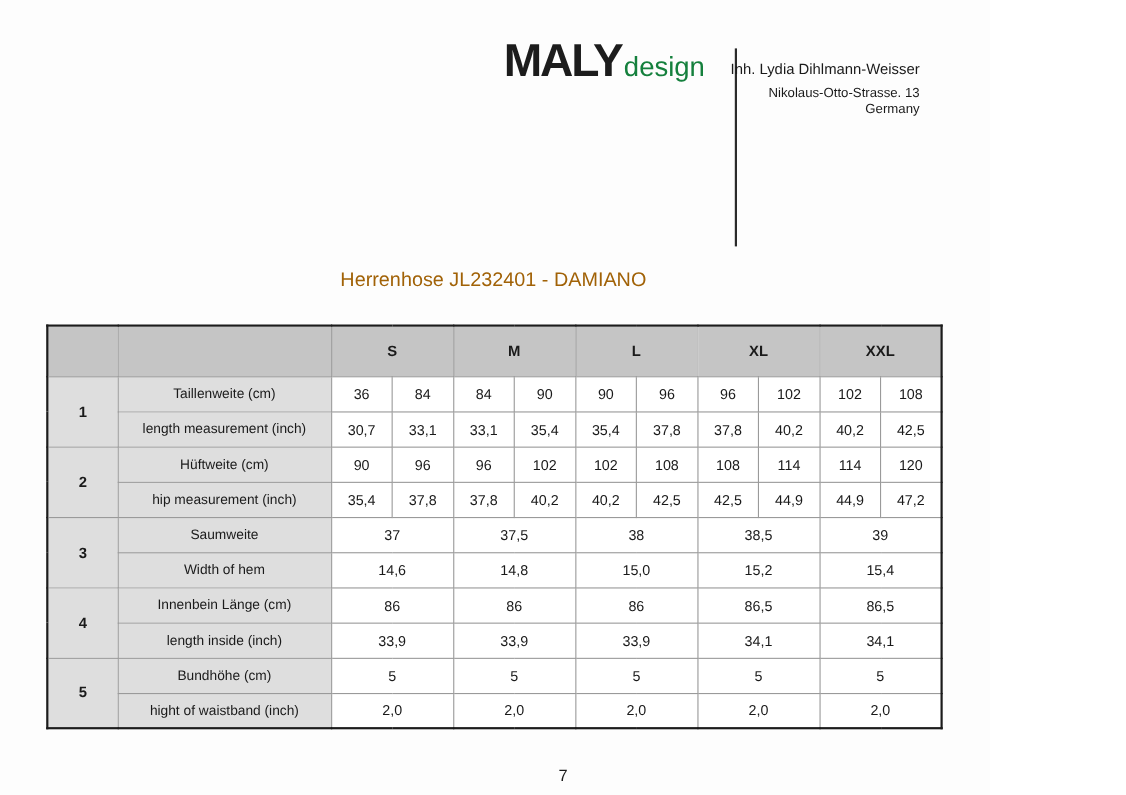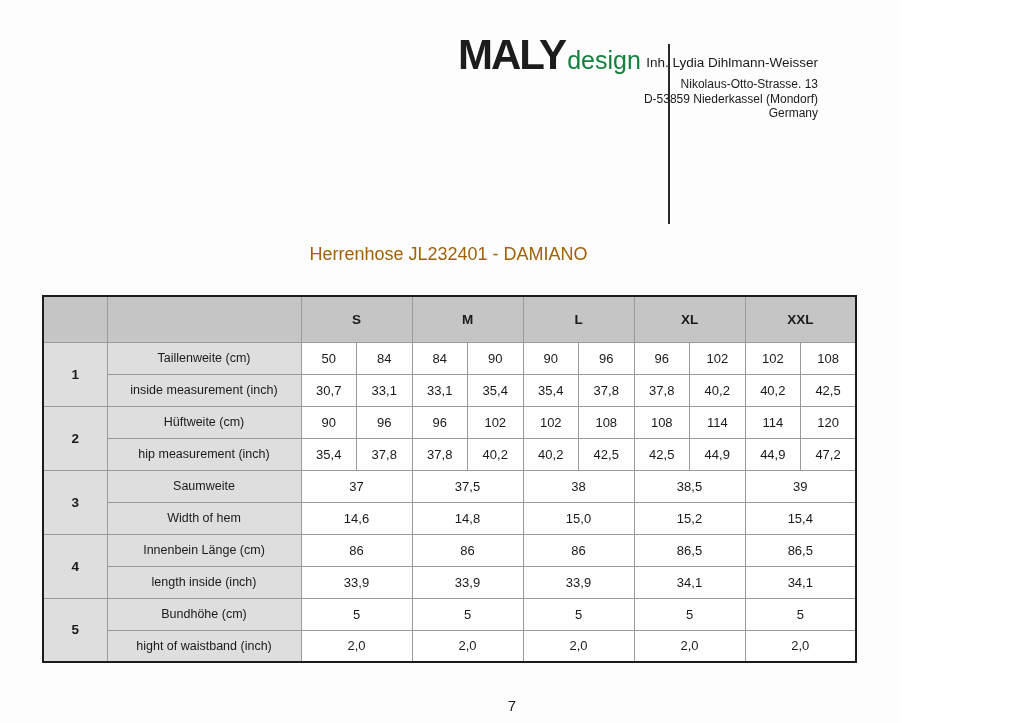--- a/index.html
+++ b/index.html
@@ -40,21 +40,21 @@
   .lh-divider {
     position: absolute;
     left: 668px;
     top: 44px;
     width: 2px;
     height: 180px;
     background: #2a2a2a;
   }
   .contact {
     position: absolute;
-    left: 576px;
+    left: 594px;
     top: 55px;
     width: 242px;
     text-align: right;
   }
   .contact-owner { font-size: 13.5px; margin-bottom: 7px; }
   .contact-line  { font-size: 12px; line-height: 14.5px; }
 
   
   .title {
     position: absolute;
@@ -110,21 +110,20 @@
 <div class="page">
 
   <div class="logo">
     <span class="logo-main">MALY</span>
       <span class="logo-sub">design</span>
   </div>
   <div class="lh-divider"></div>
   <div class="contact">
     <div class="contact-owner">Inh. Lydia Dihlmann-Weisser</div>
     <div class="contact-line">Nikolaus-Otto-Strasse. 13</div>
-    <div class="contact-line">D-53859 Niederkassel (Mondorf)</div>
     <div class="contact-line">Germany</div>
   </div>
 
   <h1 class="title">Herrenhose JL232401 - DAMIANO</h1>
 
   <table class="sizetable">
     <colgroup>
       <col style="width:64px">
         <col style="width:194px">
       <col style="width:55.5px">
@@ -146,33 +145,33 @@
       <th class="hcell blM" colspan="2">S</th>
       <th class="hcell blM" colspan="2">M</th>
       <th class="hcell blM" colspan="2">L</th>
       <th class="hcell blM" colspan="2">XL</th>
       <th class="hcell blM" colspan="2">XXL</th>
     </tr>
 
     <tr class="drow">
       <td class="numcell btM" rowspan="2">1</td>
       <td class="labelcell blM btM">Taillenweite (cm)</td>
-      <td class="vcell blM btM">50</td>
+      <td class="vcell blM btM">36</td>
       <td class="vcell btM">84</td>
       <td class="vcell blM btM">84</td>
       <td class="vcell btM">90</td>
       <td class="vcell blM btM">90</td>
       <td class="vcell btM">96</td>
       <td class="vcell blM btM">96</td>
       <td class="vcell btM">102</td>
       <td class="vcell blM btM">102</td>
       <td class="vcell btM">108</td>
     </tr>
     <tr class="drow">
-      <td class="labelcell blM">inside measurement (inch)</td>
+      <td class="labelcell blM">length measurement (inch)</td>
       <td class="vcell blM">30,7</td>
       <td class="vcell">33,1</td>
       <td class="vcell blM">33,1</td>
       <td class="vcell">35,4</td>
       <td class="vcell blM">35,4</td>
       <td class="vcell">37,8</td>
       <td class="vcell blM">37,8</td>
       <td class="vcell">40,2</td>
       <td class="vcell blM">40,2</td>
       <td class="vcell">42,5</td>

